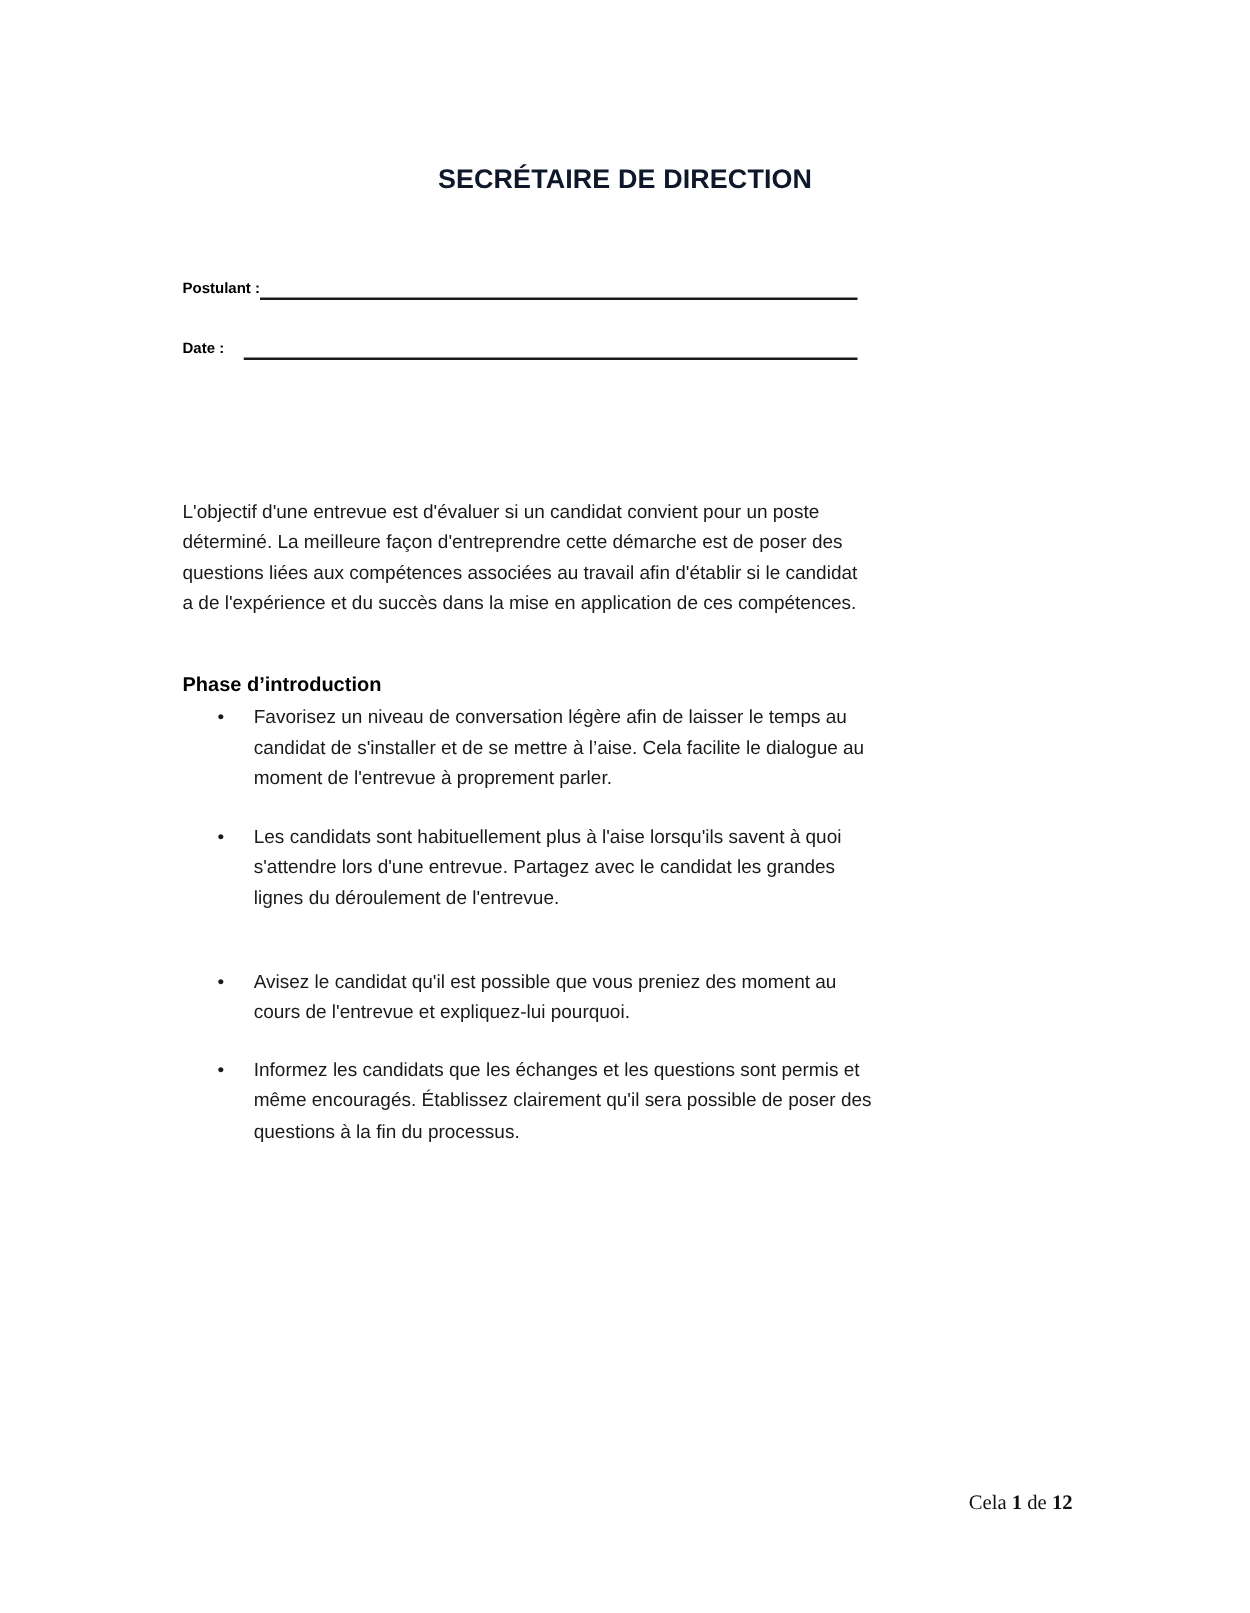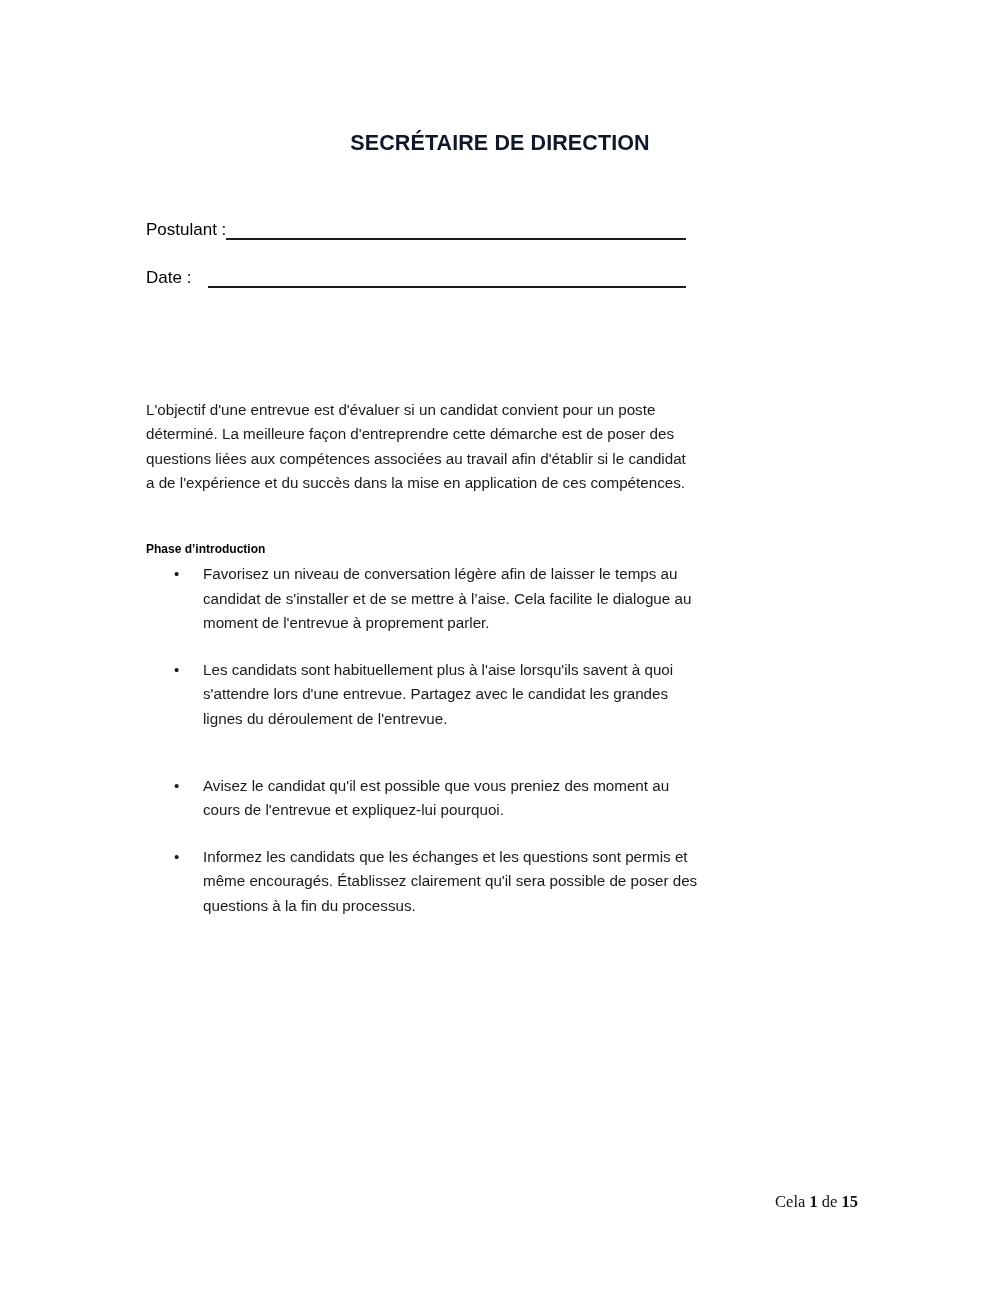--- a/index.html
+++ b/index.html
@@ -57,22 +57,22 @@
     top: 212px;
     width: 540px;
   }
   .field-row {
     display: flex;
     align-items: flex-end;
     height: 28px;
     margin-bottom: 20px;
   }
   .field-label {
-    font-size: 17px;
-    font-weight: normal;
+    font-size: 12px;
+    font-weight: bold;
     white-space: pre;
     line-height: 20px;
   }
   .field-rule {
     flex: 1 1 auto;
     border-bottom: 2px solid #1c1c1c;
     height: 18px;
     margin-left: 0;
   }
   .field-row.with-gap .field-rule {
@@ -88,21 +88,21 @@
     font-size: 15.2px;
     line-height: 24.3px;
     color: #1a1a1a;
   }
 
   
   .section-heading {
     position: absolute;
     left: 146px;
     top: 538px;
-    font-size: 12px;
+    font-size: 16px;
     font-weight: bold;
     line-height: 22px;
   }
 
   .bullets {
     position: absolute;
     left: 146px;
     top: 562px;
     width: 560px;
   }
@@ -182,15 +182,15 @@
       <span>Avisez le candidat qu'il est possible que vous preniez des moment au cours de l'entrevue et expliquez-lui pourquoi.</span>
     </div>
 
     <div class="bullet gap-med">
       <span class="marker">•</span>
       <span>Informez les candidats que les échanges et les questions sont permis et même encouragés. Établissez clairement qu'il sera possible de poser des questions à la fin du processus.</span>
     </div>
 
   </div>
 
-  <div class="footer"><span>Cela </span><b>1</b><span> de </span><b>15</b></div>
+  <div class="footer"><span>Cela </span><b>1</b><span> de </span><b>12</b></div>
 
 </div>
 
 </body></html>

